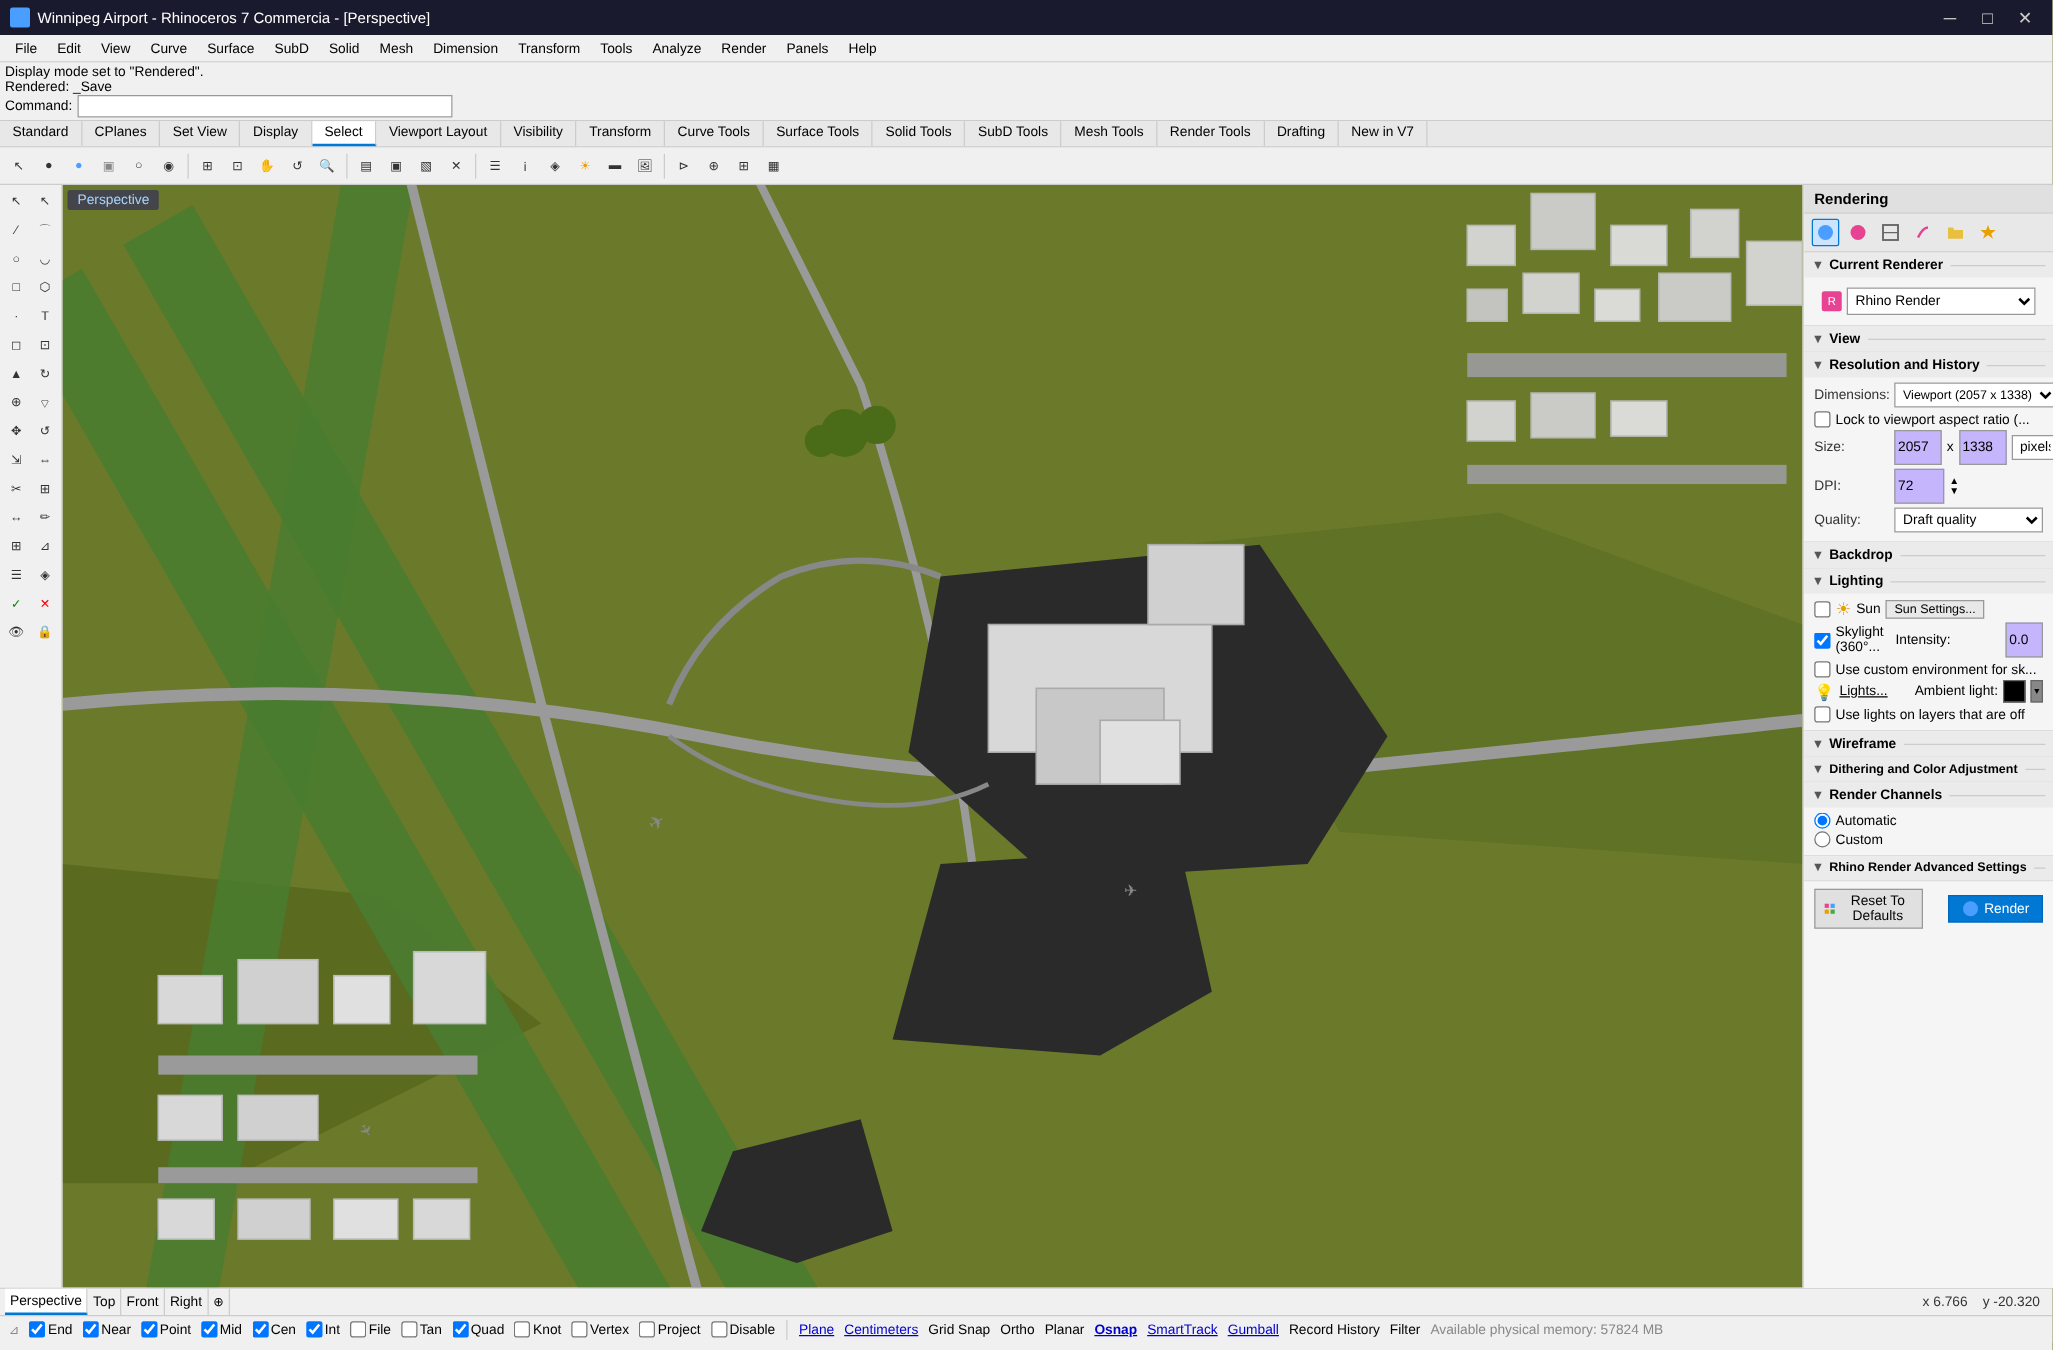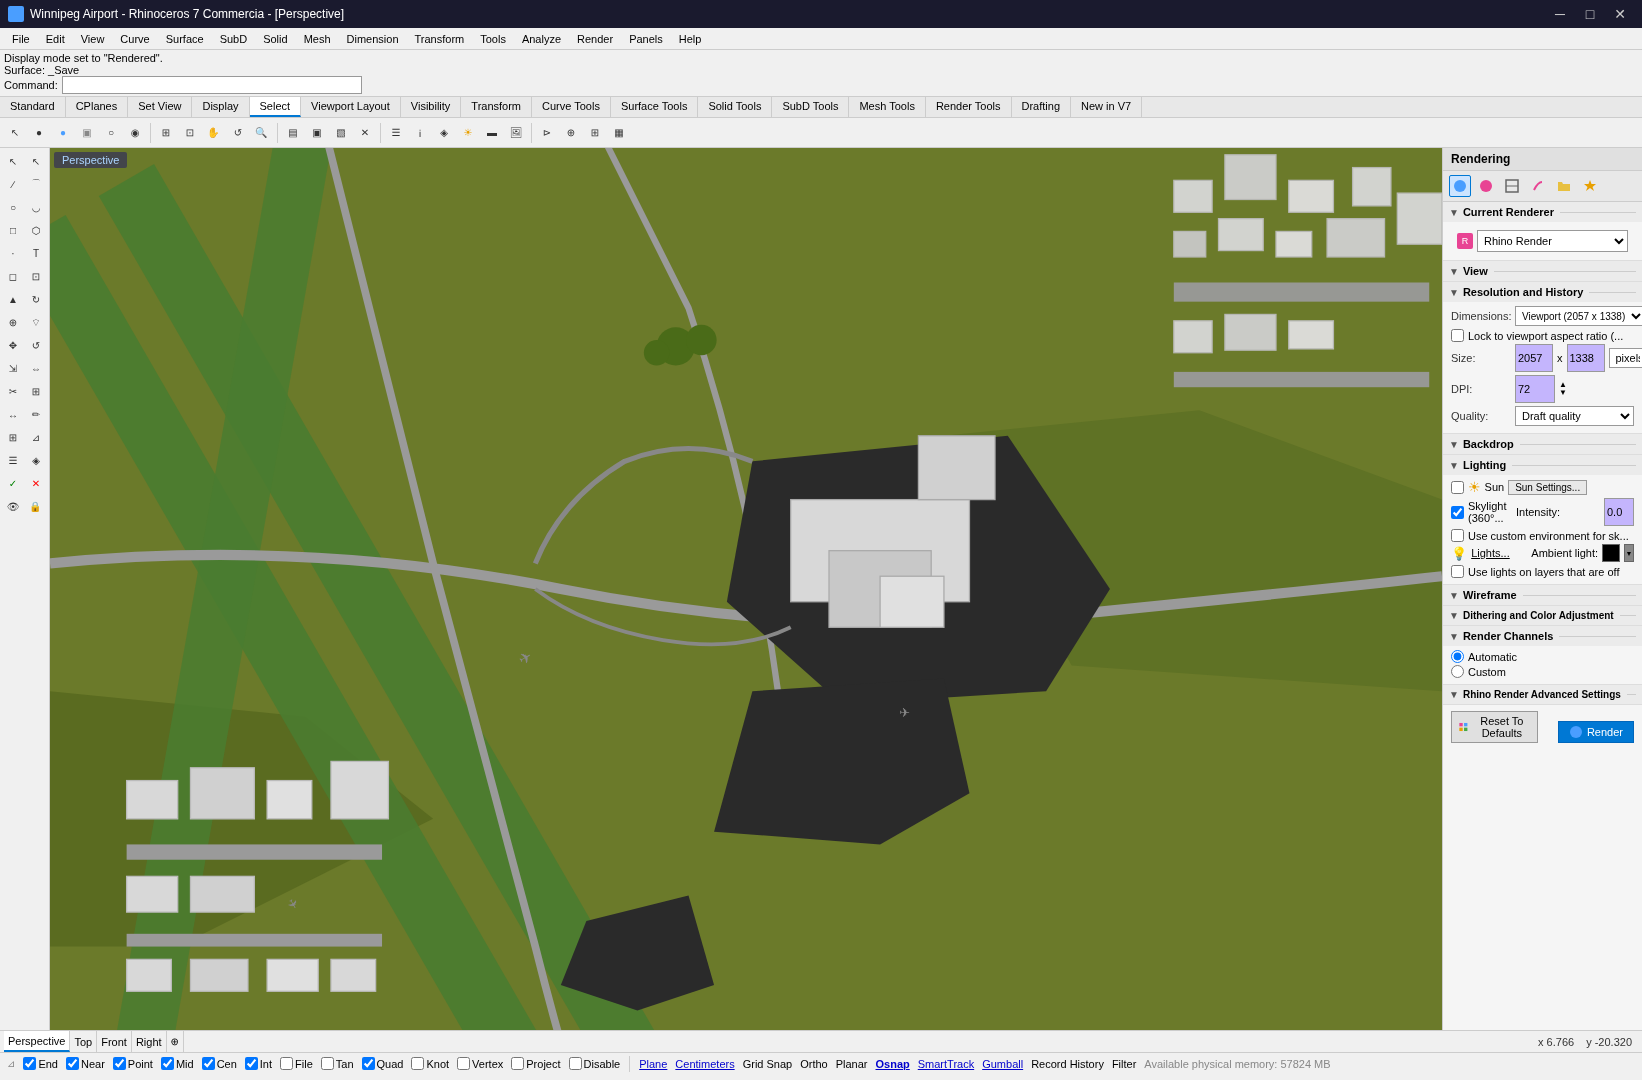--- a/index.html
+++ b/index.html
@@ -84,21 +84,21 @@
     .status-item { padding: 0 4px; color: #000; border-right: 1px solid #ccc; height: 100%; display: flex; align-items: center; cursor: pointer; }
     .status-item.active { background: #fff; border-bottom: 2px solid #0078d4; }
 
     
     .snap-bar { background: #f0f0f0; border-top: 1px solid #ccc; height: 22px; display: flex; align-items: center; padding: 0 4px; gap: 2px; font-size: 11px; overflow: hidden; }
     .snap-item { padding: 0 3px; color: #000; cursor: pointer; display: flex; align-items: center; gap: 2px; }
     .snap-item.active { color: #0000cc; text-decoration: underline; }
     .snap-item input[type=checkbox] { margin: 0; }
 
     
-    .render-btn-row { display: flex; gap: 20px; padding: 6px 8px; align-items: flex-end; }
+    .render-btn-row { display: flex; gap: 20px; padding: 6px 8px; align-items: center; }
     .btn-reset { flex: 1; padding: 3px 6px; font-size: 11px; background: #e0e0e0; border: 1px solid #999; cursor: pointer; display: flex; align-items: center; gap: 4px; }
     .btn-render { padding: 3px 10px; font-size: 11px; background: #0078d4; color: #fff; border: 1px solid #0066bb; cursor: pointer; display: flex; align-items: center; gap: 4px; }
 
     
     .lighting-row { display: flex; align-items: center; margin-bottom: 3px; gap: 4px; font-size: 11px; }
     .sun-settings-btn { padding: 1px 6px; font-size: 10px; background: #e8e8e8; border: 1px solid #999; cursor: pointer; }
     .sun-icon { color: #e8a000; font-size: 14px; }
     .ambient-swatch { width: 18px; height: 18px; background: #000; border: 1px solid #666; cursor: pointer; }
 
     
@@ -132,21 +132,21 @@
   <span class="menu-item">Transform</span>
   <span class="menu-item">Tools</span>
   <span class="menu-item">Analyze</span>
   <span class="menu-item">Render</span>
   <span class="menu-item">Panels</span>
   <span class="menu-item">Help</span>
 </div>
 
 <div class="command-area">
   <div class="command-line">Display mode set to "Rendered".</div>
-  <div class="command-line">Surface: _Save</div>
+  <div class="command-line">Rendered: _Save</div>
   <div class="command-input-row">
     <span class="command-label">Command:</span>
     <input class="command-input" type="text" style="">
   </div>
 </div>
 
 <div class="toolbar-tabs">
   <span class="toolbar-tab">Standard</span>
   <span class="toolbar-tab">CPlanes</span>
   <span class="toolbar-tab">Set View</span>

